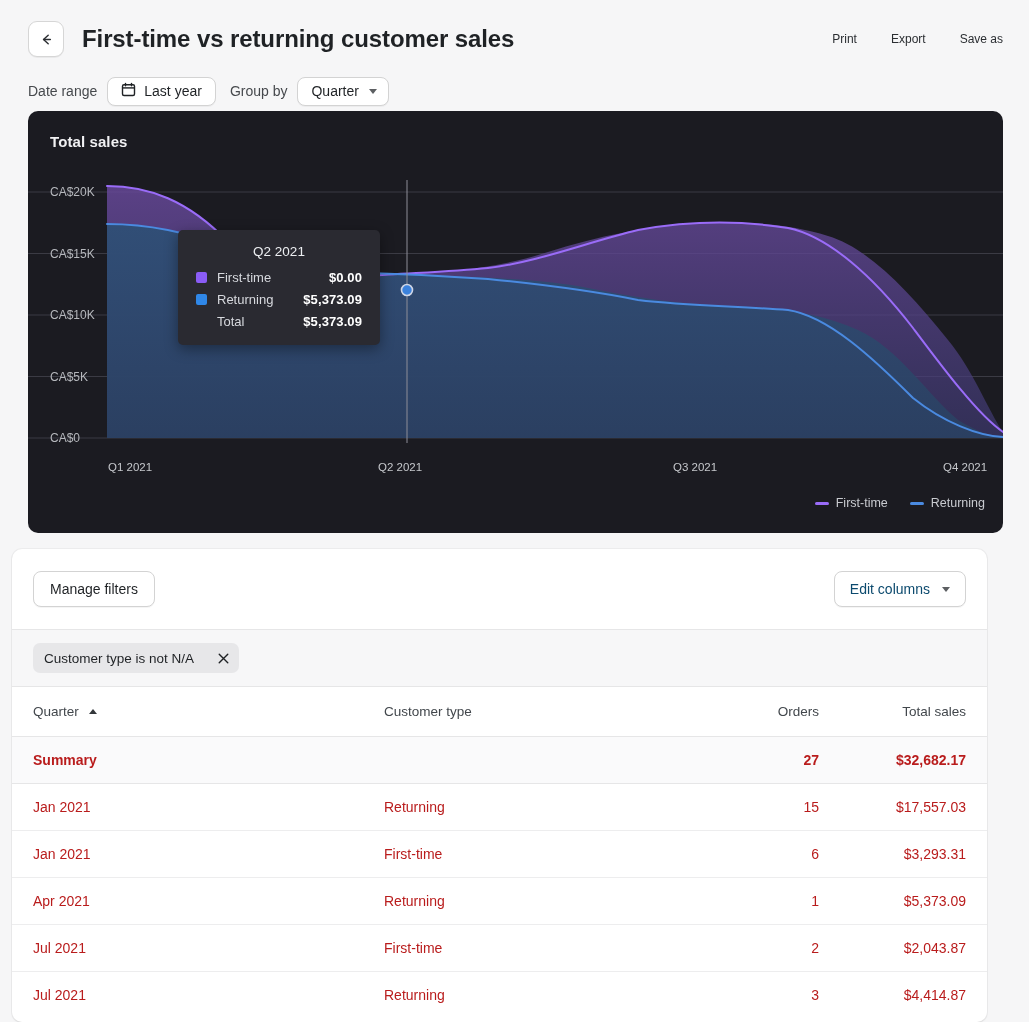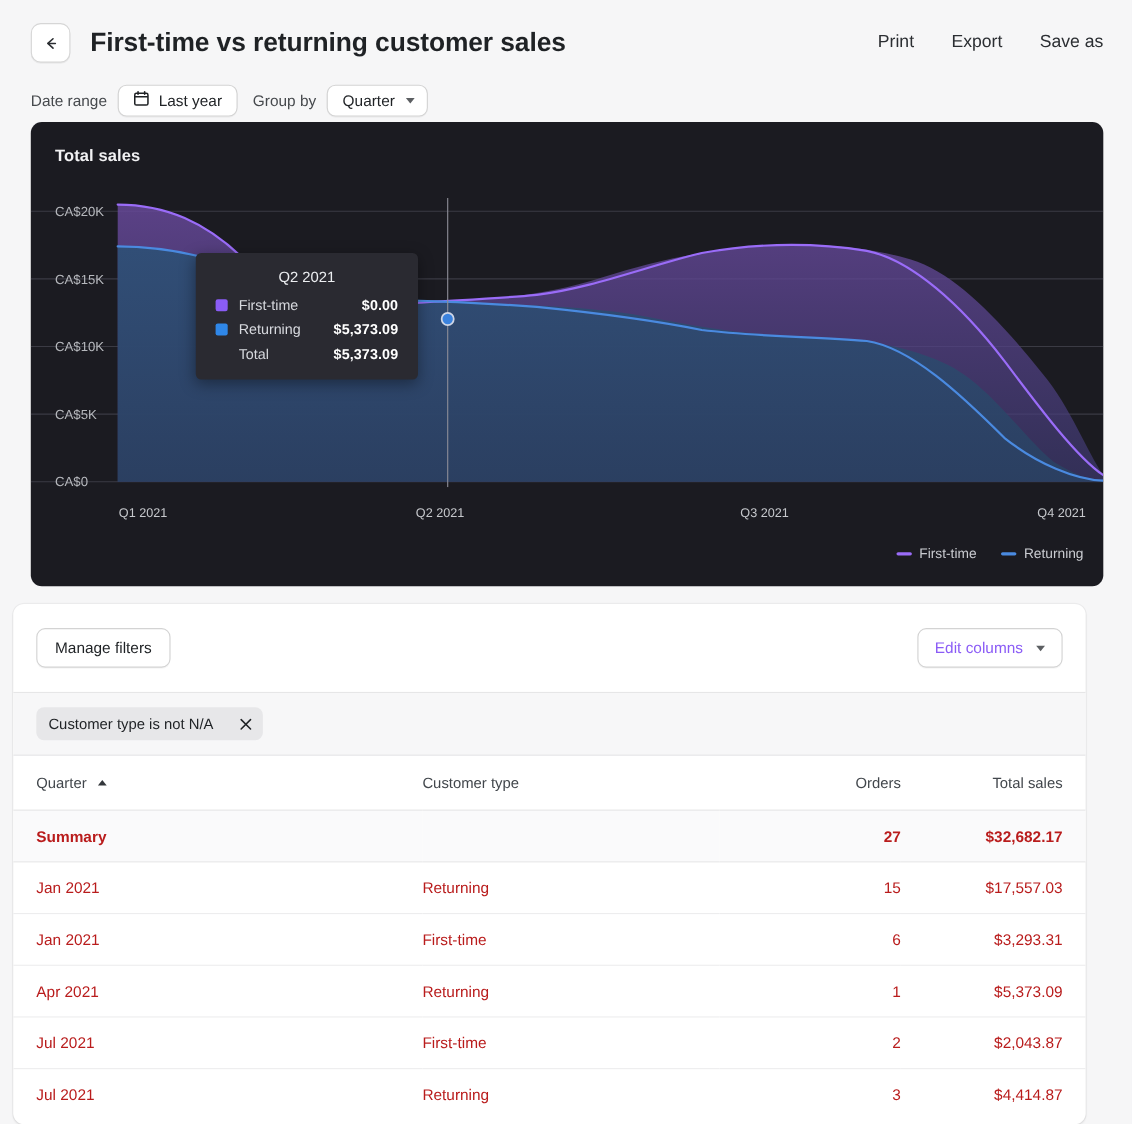--- a/index.html
+++ b/index.html
@@ -32,21 +32,21 @@
   .back-btn svg { display:block; }
   .page-title {
     font-size: 24px; font-weight: 700; color: #1f2225;
     margin-left: 18px; letter-spacing: -0.1px;
     white-space: nowrap;
   }
   .header-actions {
     margin-left: auto; display: flex; align-items: center; gap: 30px;
   }
   .header-action {
-    font-size: 16px; color: #2b2e32; cursor: pointer;
+    font-size: 12px; color: #2b2e32; cursor: pointer;
     background: none; border: none; padding: 2px 2px;
     font-family: inherit;
   }
 
   
   .filterbar {
     display: flex; align-items: center;
     padding: 8px 28px 0 28px;
     height: 50px;
     gap: 10px;
@@ -150,21 +150,21 @@
     background: #fff; border: 1px solid #d3d3d3; border-radius: 8px;
     font-size: 14px; color: #1f2225; cursor: pointer;
     box-shadow: 0 1px 0 rgba(0,0,0,0.04);
     font-family: inherit;
   }
   .btn-dropdown {
     margin-left: auto;
     display: inline-flex; align-items: center; gap: 10px;
     height: 36px; padding: 0 15px;
     background: #fff; border: 1px solid #d3d3d3; border-radius: 8px;
-    font-size: 14px; color: #8b5cf6; cursor: pointer;
+    font-size: 14px; color: #0c4a6e; cursor: pointer;
     box-shadow: 0 1px 0 rgba(0,0,0,0.04);
     font-family: inherit;
   }
   .filter-row {
     border-top: 1px solid #e6e6e7;
     border-bottom: 1px solid #e6e6e7;
     background: #f7f7f8;
     padding: 13px 21px;
     height: 58px;
     display: flex; align-items: center;

